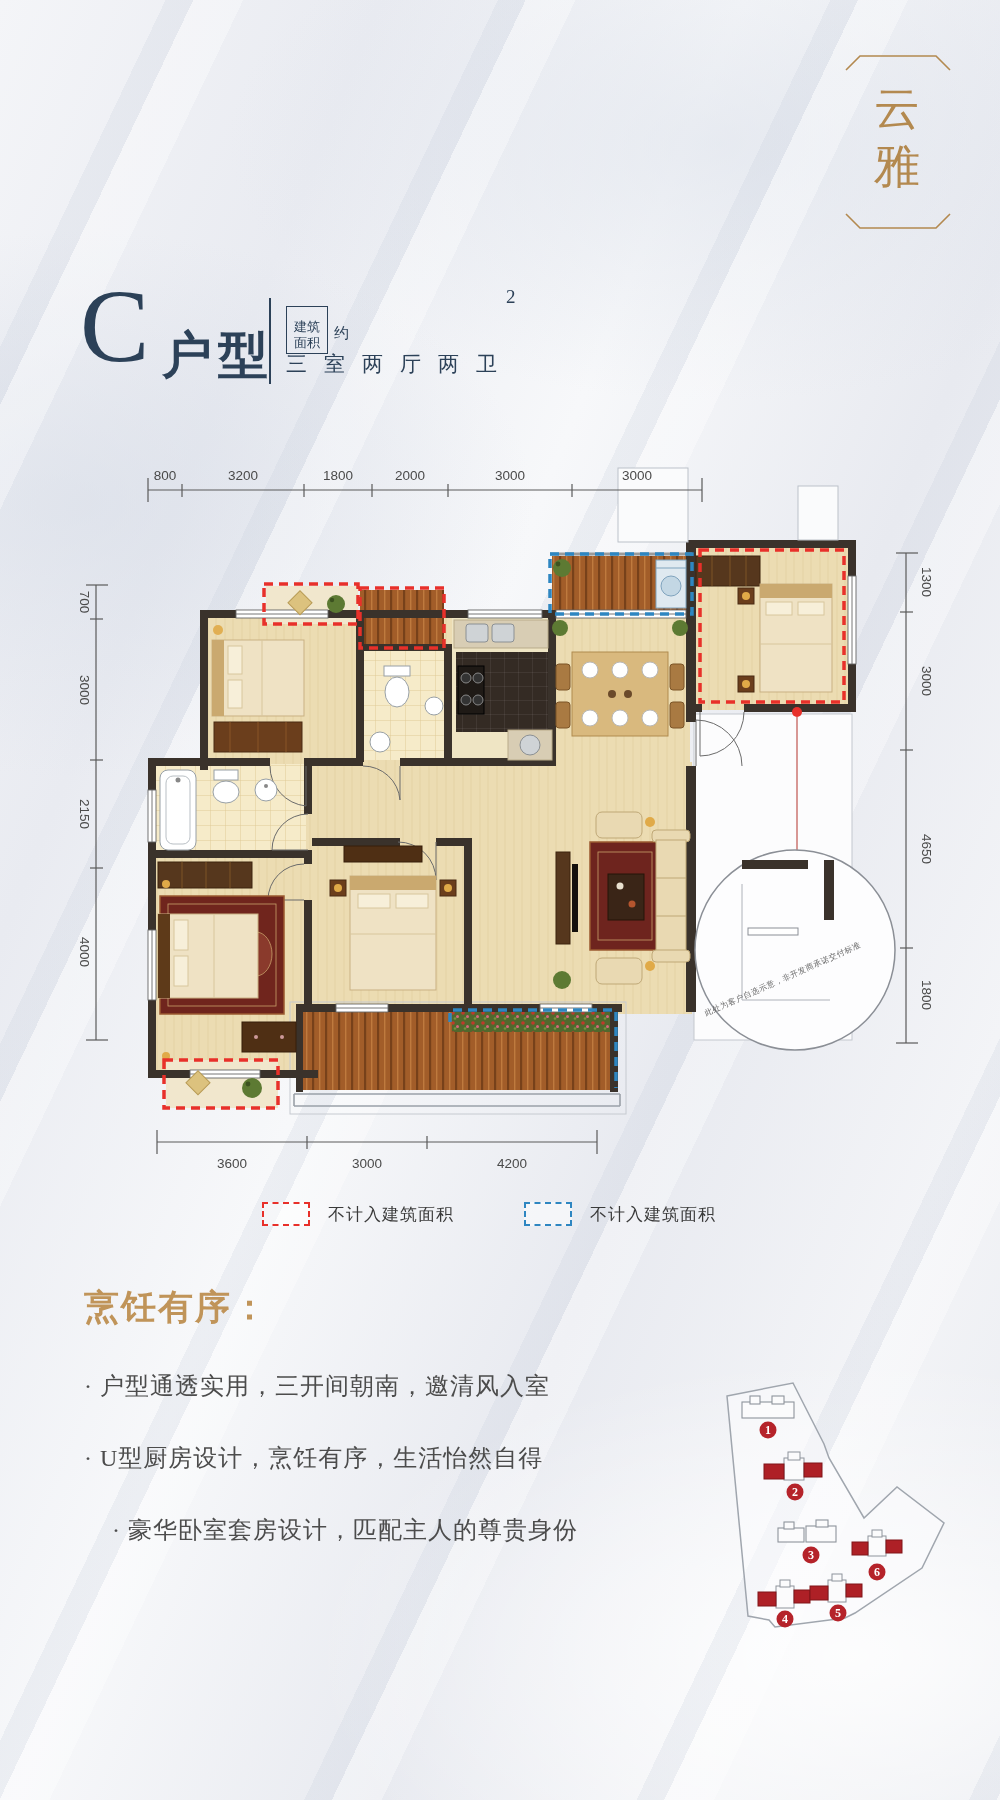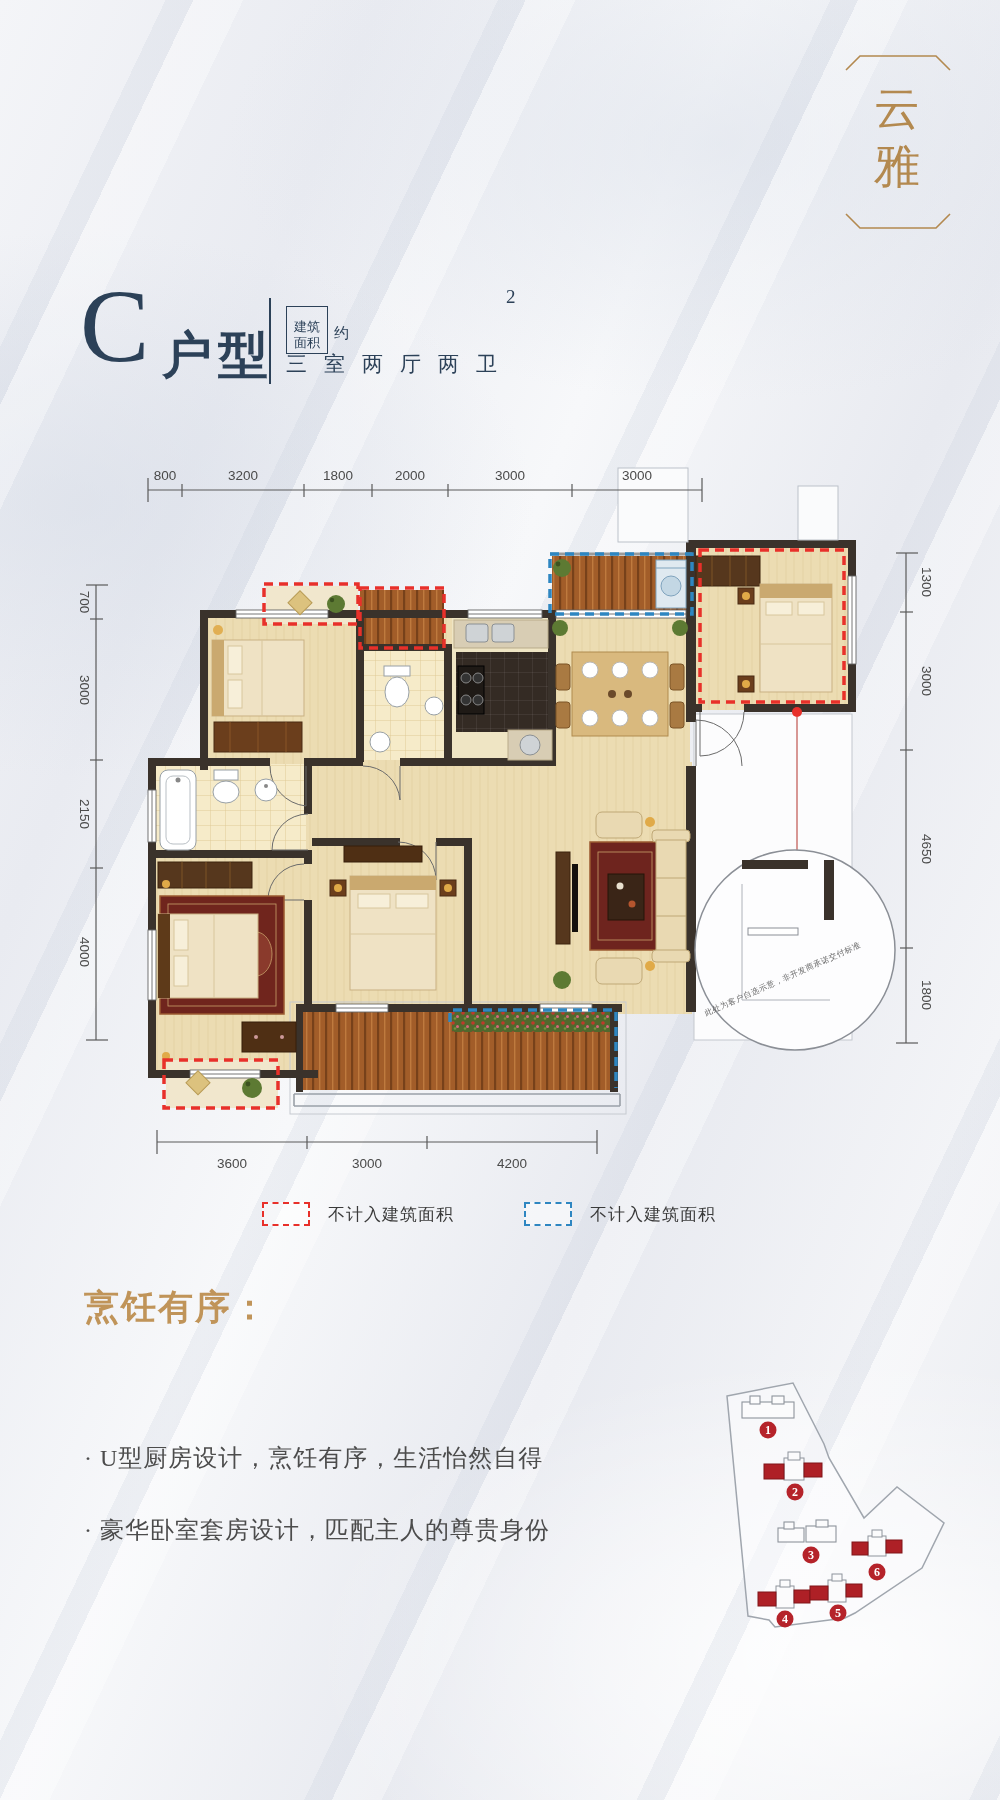--- a/index.html
+++ b/index.html
@@ -41,21 +41,21 @@
   .swatch.red{left:262px;top:2px;border:2.5px dashed #e8302a;}
   .swatch.blue{left:524px;top:2px;border:2.5px dashed #2e86c1;}
   .legend-label{position:absolute;top:3px;font-size:17px;color:#3a3a3a;letter-spacing:1px;}
   .legend-label.red{left:328px;}
   .legend-label.blue{left:590px;}
   
   .analysis{position:absolute;left:84px;top:1284px;width:620px;}
   .analysis h2{margin:0 0 0 0;font-size:35px;font-weight:bold;color:#c09459;letter-spacing:2px;}
   .analysis p{margin:0;position:absolute;left:0;white-space:nowrap;
     font-family:"Liberation Serif",serif;font-size:24px;color:#4c4c4c;letter-spacing:1px;}
-  .analysis p.b0{top:86px;} .analysis p.b1{top:158px;} .analysis p.b2{top:230px;} .analysis p.b3{top:302px;}
+  .analysis p.b0{top:86px;} .analysis p.b1{top:158px;} .analysis p.b2{top:230px;margin-left:28px;} .analysis p.b3{top:302px;}
   
   .plan{position:absolute;left:0;top:0;}
   .plan text{font-family:"Liberation Sans",sans-serif;fill:#4a4a4a;font-size:13.5px;}
   .plan text.note{font-size:8px;fill:#666;letter-spacing:.5px;}
   .plan text.marker{font-family:"Liberation Serif",serif;fill:#ffffff;font-size:12px;font-weight:bold;}
 </style>
 </head>
 <body>
 
 <div class="page">
@@ -499,17 +499,18 @@
 
   <div class="legend">
     <span class="swatch red"></span>
     <span class="legend-label red">不计入建筑面积</span>
     <span class="swatch blue"></span>
     <span class="legend-label blue">不计入建筑面积</span>
   </div>
 
   <div class="analysis">
     <h2>烹饪有序：</h2>
+    <p class="b0">· 户型通透实用，三开间朝南，邀清风入室</p>
     <p class="b1">· U型厨房设计，烹饪有序，生活怡然自得</p>
     <p class="b2">· 豪华卧室套房设计，匹配主人的尊贵身份</p>
   </div>
 
 </div>
 
 </body></html>

